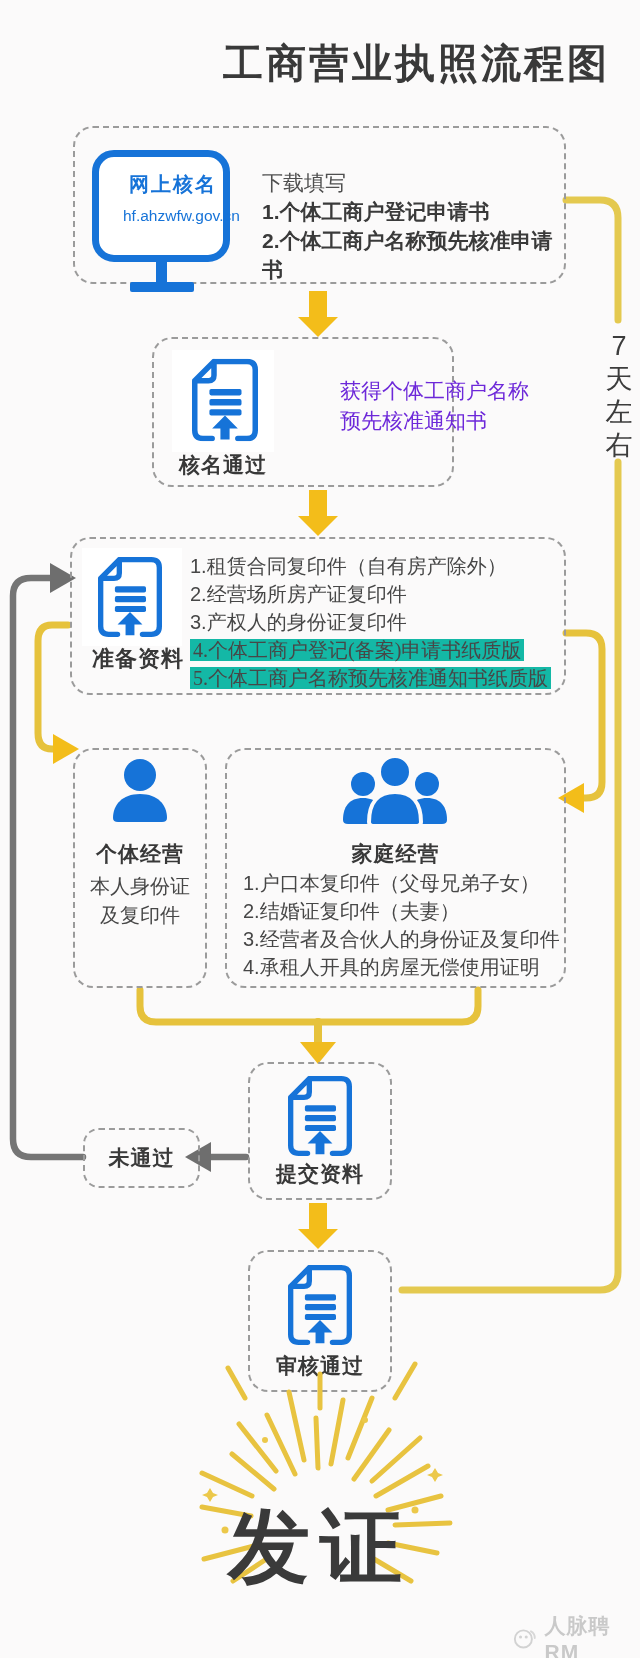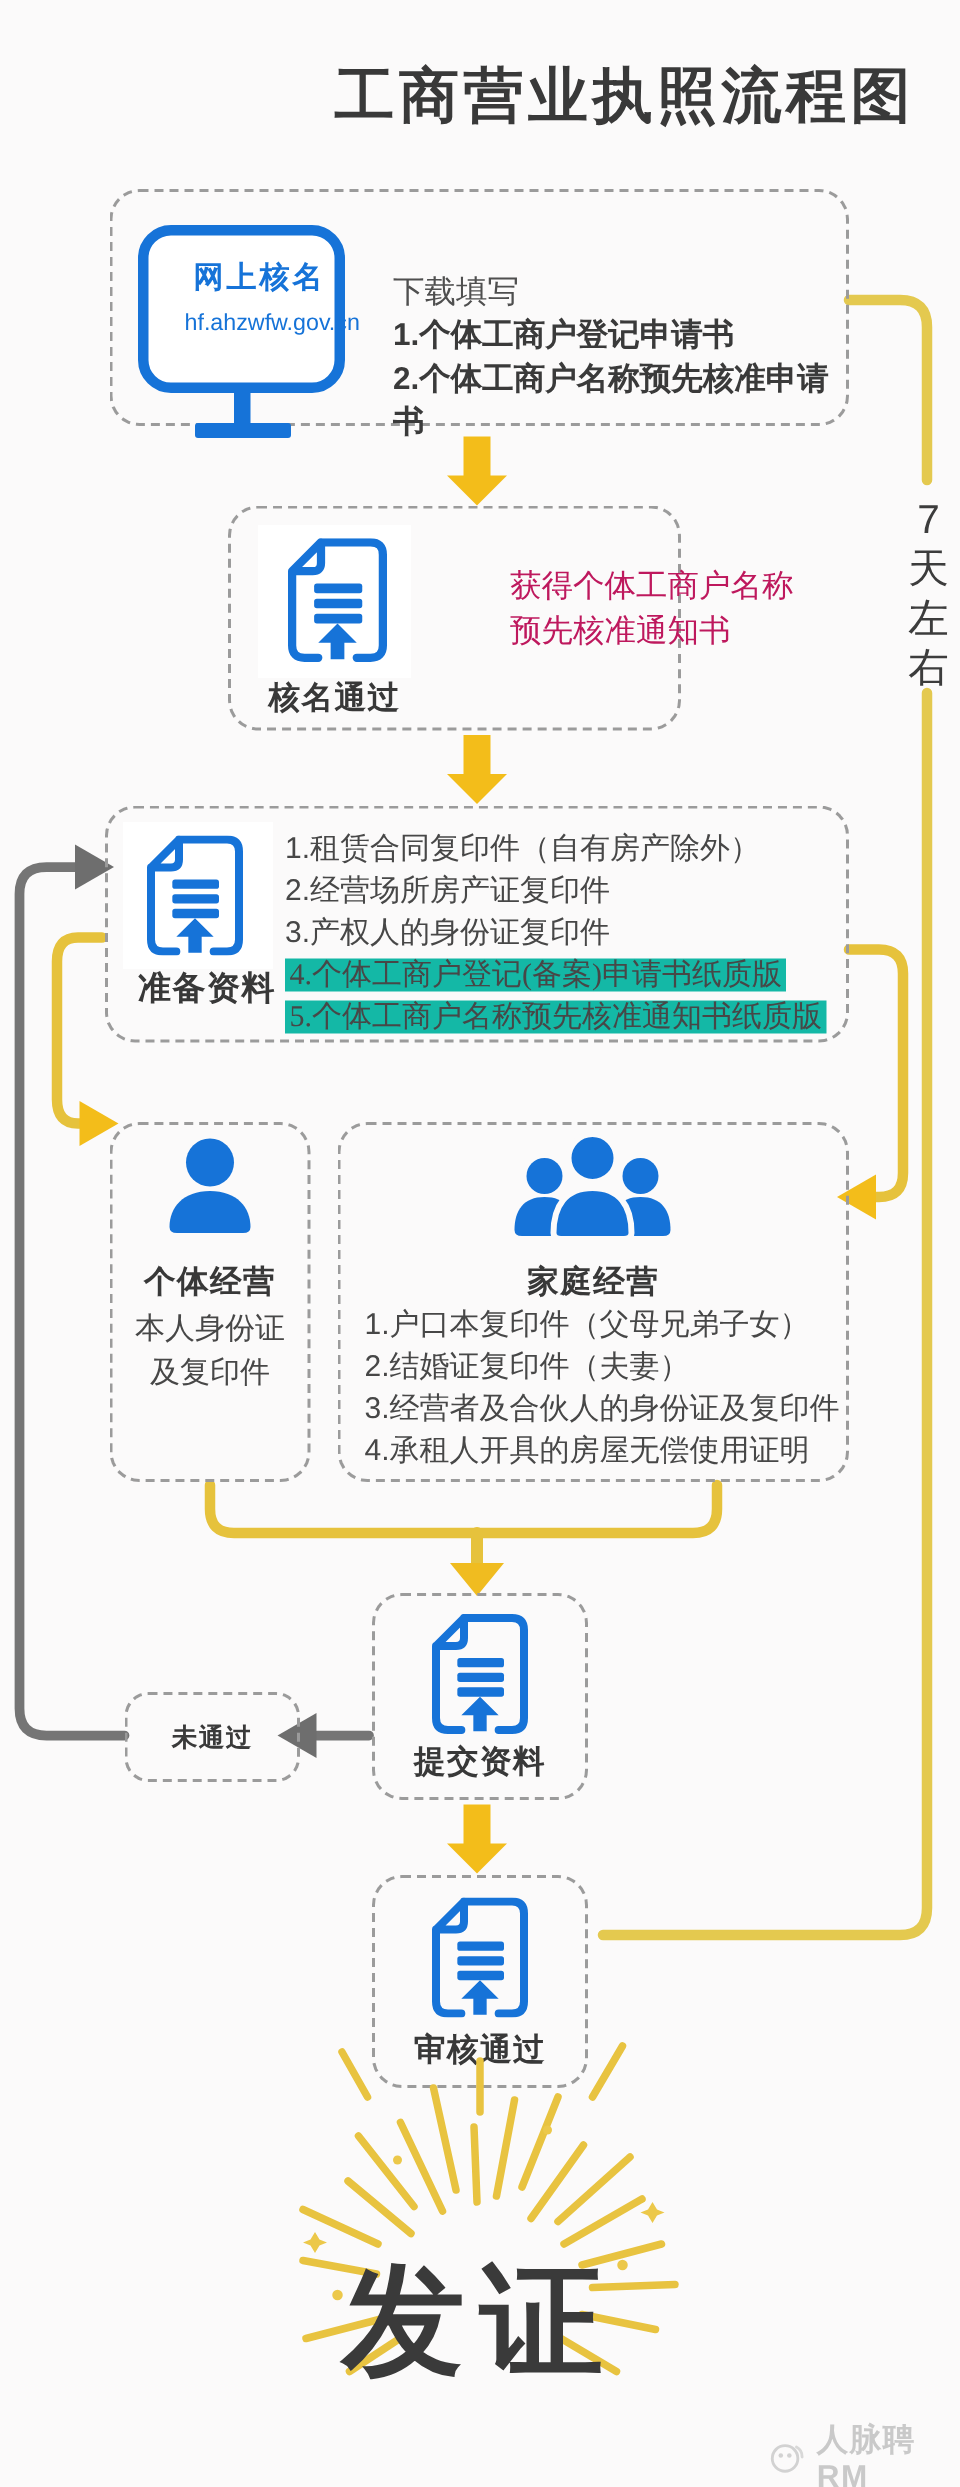--- a/index.html
+++ b/index.html
@@ -16,39 +16,39 @@
 
   .white-panel { position:absolute; background:#ffffff; }
 
   .monitor { position:absolute; left:92px; top:150px; width:138px; height:112px;
     background:#fff; border:7px solid #1673d8; border-radius:22px; text-align:center;padding-left:24px; }
   .monitor-title { margin-top:14px; font-size:20px; font-weight:700; color:#1673d8; letter-spacing:2px; }
   .monitor-url { margin-top:9px; font-size:15.5px; font-weight:400; color:#1673d8; }
   .monitor-stand { position:absolute; left:156px; top:262px; width:11px; height:22px; background:#1673d8; }
   .monitor-base  { position:absolute; left:130px; top:282px; width:64px; height:10px; background:#1673d8; border-radius:2px; }
 
-  .dl-block { position:absolute; left:262px; top:168px; width:300px; line-height:29px;margin-top:12px; }
+  .dl-block { position:absolute; left:262px; top:168px; width:300px; line-height:29px; }
   .dl-heading { font-size:21px; color:#4f4f4f; }
   .dl-item { font-size:21px; font-weight:700; color:#3a3a3a; }
 
   .step-label { position:absolute; text-align:center; font-size:21px; font-weight:700; color:#383838; letter-spacing:1px; }
-  .desc-text  { position:absolute; font-size:21px; color:#be185d; line-height:30px; }
+  .desc-text  { position:absolute; font-size:21px; color:#6d28d9; line-height:30px; }
 
   .list-col { position:absolute; font-size:20px; color:#474747; }
   .list-col div { height:28px; line-height:28px; white-space:nowrap; }
   .hl span { background:#14b8a6; padding:0 3px;font-family:Liberation Serif, serif; }
 
   .centered-lines { position:absolute; text-align:center; font-size:20px; color:#474747; line-height:29px; }
 
   .duration { position:absolute; left:601px; top:330px; width:36px; text-align:center;
     font-size:27px; color:#3c3c3c; font-weight:500; }
   .duration div { height:33px; line-height:33px; }
 
   .fail-box { display:flex; align-items:center; justify-content:center; }
-  .fail-label { font-size:17px; font-weight:700; color:#3a3a3a; letter-spacing:1px; }
+  .fail-label { font-size:21px; font-weight:700; color:#3a3a3a; letter-spacing:1px; }
 
   .license-text { position:absolute; left:115px; top:1493px; width:410px; text-align:center;
     font-size:82px; font-weight:900; color:#3a3a3a; letter-spacing:10px; }
 
   .footer { position:absolute; left:512px; top:1612px; display:flex; align-items:center; }
   .footer-name { margin-left:6px; font-size:21px; font-weight:600; color:#c9c9c9; letter-spacing:1px; }
 </style>
 </head>
 <body>
 

